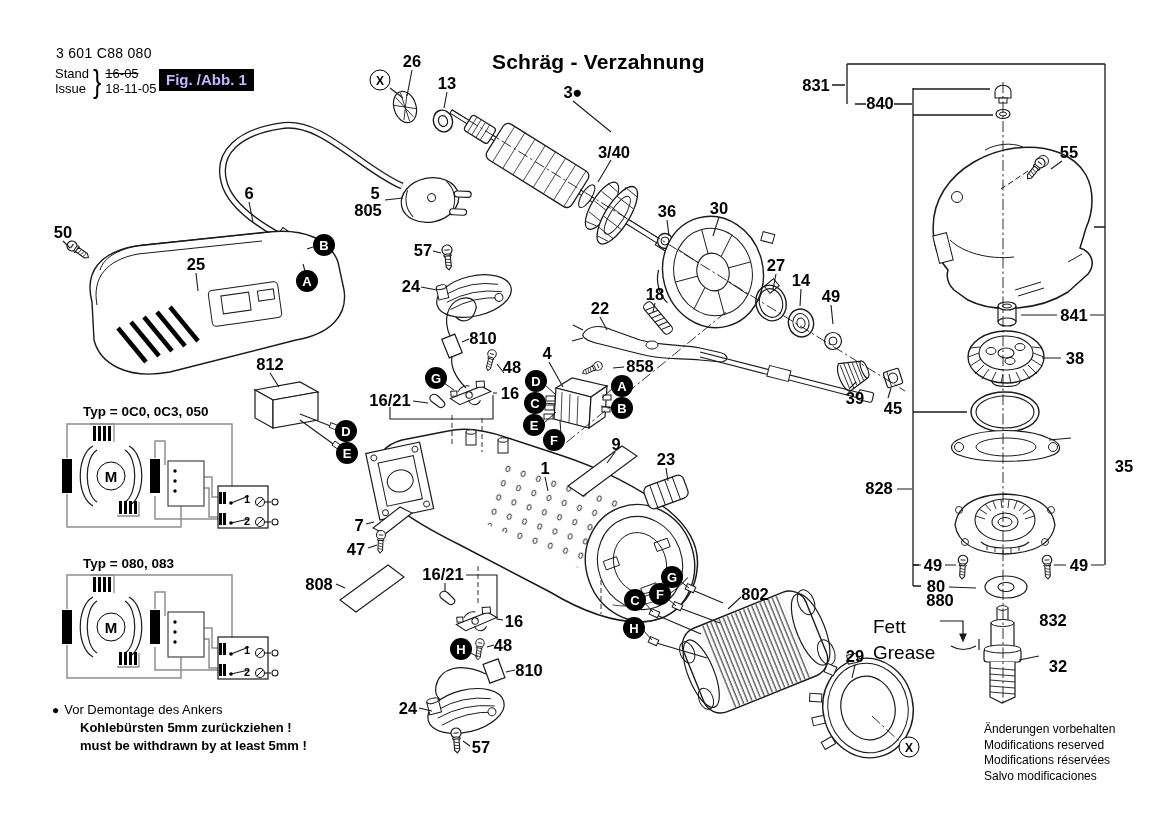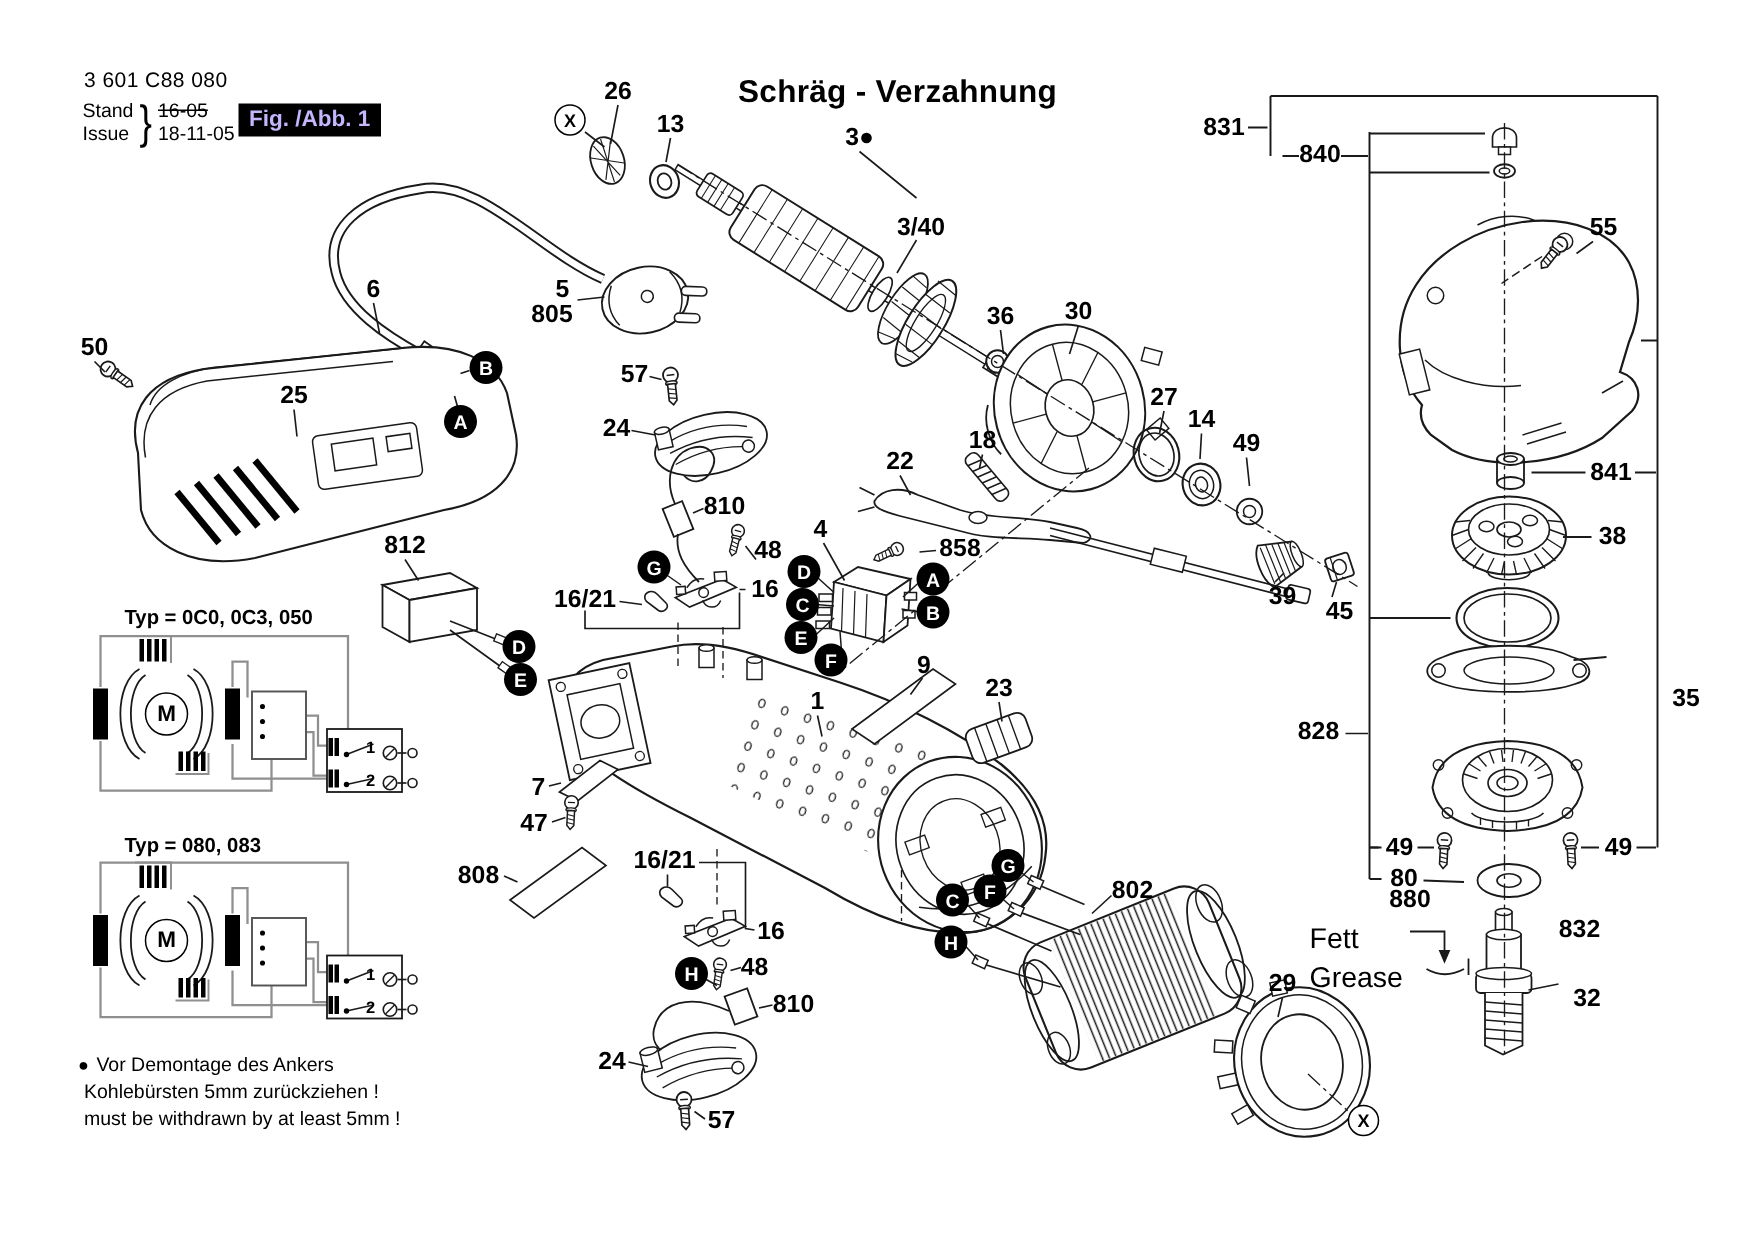--- a/index.html
+++ b/index.html
@@ -24,21 +24,21 @@
   .badge.outline{background:#fff;color:#000;border:1.8px solid #000;width:19px;height:19px;font-size:12px;}
   .badge.motor{background:#fff;color:#000;border:1.6px solid #000;width:27px;height:27px;font-size:15px;}
   .tnum{position:absolute;transform:translate(-50%,-50%);font-size:11px;font-weight:bold;}
   
   .typlabel{font-size:13.5px;font-weight:bold;}
   #typ1{left:83px;top:404px;} #typ2{left:83px;top:556px;}
   
   #footnote{left:52px;top:701px;font-size:13px;line-height:1.4;}
   #footnote .pair2{margin-top:7px;}
   #footnote .b{margin-right:5px;font-size:12px;}
-  #footnote .ind{margin-left:4px;}
+  #footnote .ind{margin-left:28px;font-weight:bold;}
   #legal{left:984px;top:722px;font-size:12px;line-height:1.3;}
   #grease{left:873px;top:614px;font-size:19px;line-height:1.35;}
 </style>
 </head>
 <body>
 
 <div id="canvas" data-name="parts-diagram-page">
 
   <svg width="1169" height="826" viewBox="0 0 1169 826" data-name="exploded-view-drawing">
     <defs>
@@ -510,20 +510,26 @@
     <div data-name="grease-note-de">Fett</div>
     <div data-name="grease-note-en">Grease</div>
   </div>
 
   <div class="abs" id="footnote" data-name="carbon-brush-note">
     <div><span class="b" data-name="bullet-icon">●</span><span data-name="note-de-1">Vor Demontage des Ankers</span></div>
     <div class="ind" data-name="note-de-2">Kohlebürsten 5mm zurückziehen !</div>
     <div class="ind" data-name="note-en-2">must be withdrawn by at least 5mm !</div>
   </div>
 
+  <div class="abs" id="legal" data-name="modifications-notice">
+    <div data-name="legal-line">Änderungen vorbehalten</div>
+    <div data-name="legal-line">Modifications reserved</div>
+    <div data-name="legal-line">Modifications réservées</div>
+    <div data-name="legal-line">Salvo modificaciones</div>
+  </div>
 
   <div id="labels-layer" data-name="part-labels-layer">
       <div class="plabel" data-name="part-label-26" style="left: 412px; top: 61px;">26</div>
       <div class="plabel" data-name="part-label-13" style="left: 447px; top: 83px;">13</div>
       <div class="plabel" data-name="part-label-3-" style="left: 573px; top: 92px;">3●</div>
       <div class="plabel" data-name="part-label-3-40" style="left: 614px; top: 152px;">3/40</div>
       <div class="plabel" data-name="part-label-831" style="left: 816px; top: 85px;">831</div>
       <div class="plabel" data-name="part-label-840" style="left: 880px; top: 103px;">840</div>
       <div class="plabel" data-name="part-label-55" style="left: 1069px; top: 152px;">55</div>
       <div class="plabel" data-name="part-label-5" style="left: 375px; top: 193px;">5</div>

